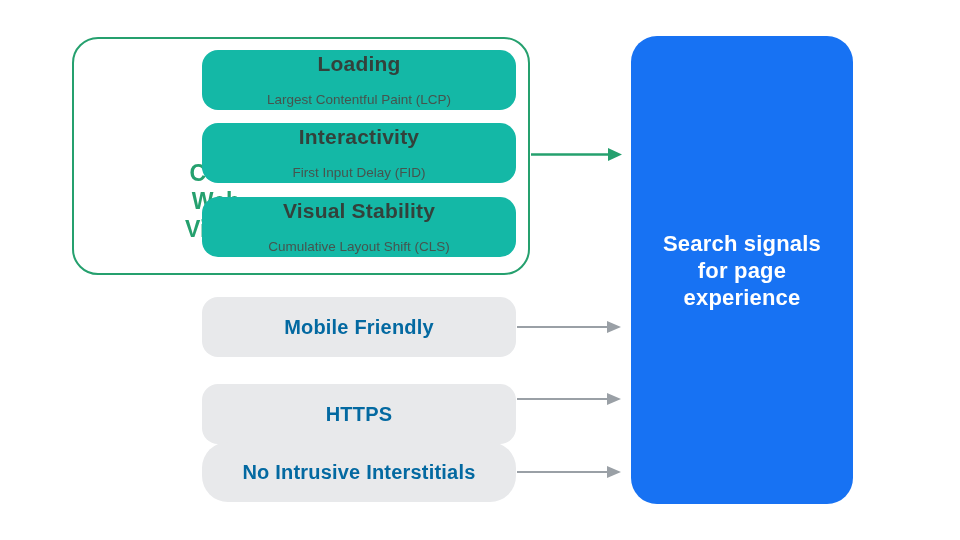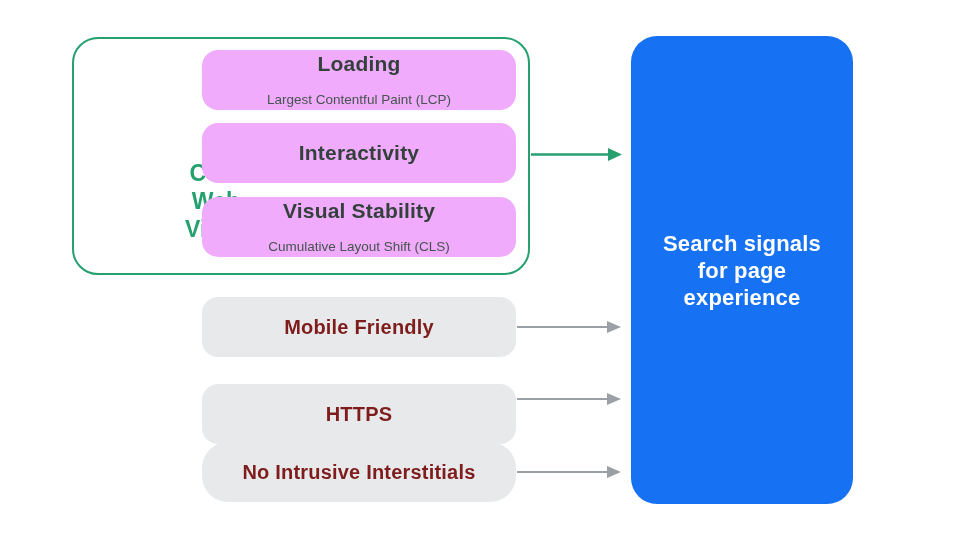--- a/index.html
+++ b/index.html
@@ -17,27 +17,27 @@
     text-align:center;color:#25A06E;font-size:23px;font-weight:700;line-height:28px;
     letter-spacing:.2px;
   }
 
   
   .pill{
     position:absolute;left:202px;width:314px;height:60px;border-radius:16px;
     display:flex;flex-direction:column;align-items:center;justify-content:center;
     box-sizing:border-box;text-align:center;
   }
-  .pill.mint{background:#f0abfc;}
+  .pill.mint{background:#14b8a6;}
   .pill.gray{background:#E8E9EB;}
   .mint1{top:50px;} .mint2{top:123px;} .mint3{top:197px;}
   .gray1{top:297px;} .gray2{top:384px;} .gray3{top:442px;border-radius:26px;}
   .p-title{font-size:21px;font-weight:700;color:#33413B;line-height:24px;letter-spacing:.2px;}
   .p-sub{font-size:13.5px;font-weight:400;color:#46544E;line-height:16px;margin-top:16px;}
-  .g-label{font-size:20px;font-weight:700;color:#7f1d1d;letter-spacing:.2px;}
+  .g-label{font-size:20px;font-weight:700;color:#0369a1;letter-spacing:.2px;}
 
   
   .result-box{
     position:absolute;left:631px;top:36px;width:222px;height:468px;
     background:#1772F3;border-radius:26px;
     display:flex;flex-direction:column;align-items:center;justify-content:center;
     text-align:center;color:#ffffff;font-size:22px;font-weight:700;line-height:27px;
     letter-spacing:.2px;
   }
 
@@ -56,20 +56,21 @@
       <div>Vitals</div>
     </div>
   </div>
 
   <div class="pill mint mint1">
     <div class="p-title">Loading</div>
     <div class="p-sub">Largest Contentful Paint (LCP)</div>
   </div>
   <div class="pill mint mint2">
     <div class="p-title">Interactivity</div>
+    <div class="p-sub">First Input Delay (FID)</div>
   </div>
   <div class="pill mint mint3">
     <div class="p-title">Visual Stability</div>
     <div class="p-sub">Cumulative Layout Shift (CLS)</div>
   </div>
 
   <div class="pill gray gray1">
     <div class="g-label">Mobile Friendly</div>
   </div>
   <div class="pill gray gray2">

